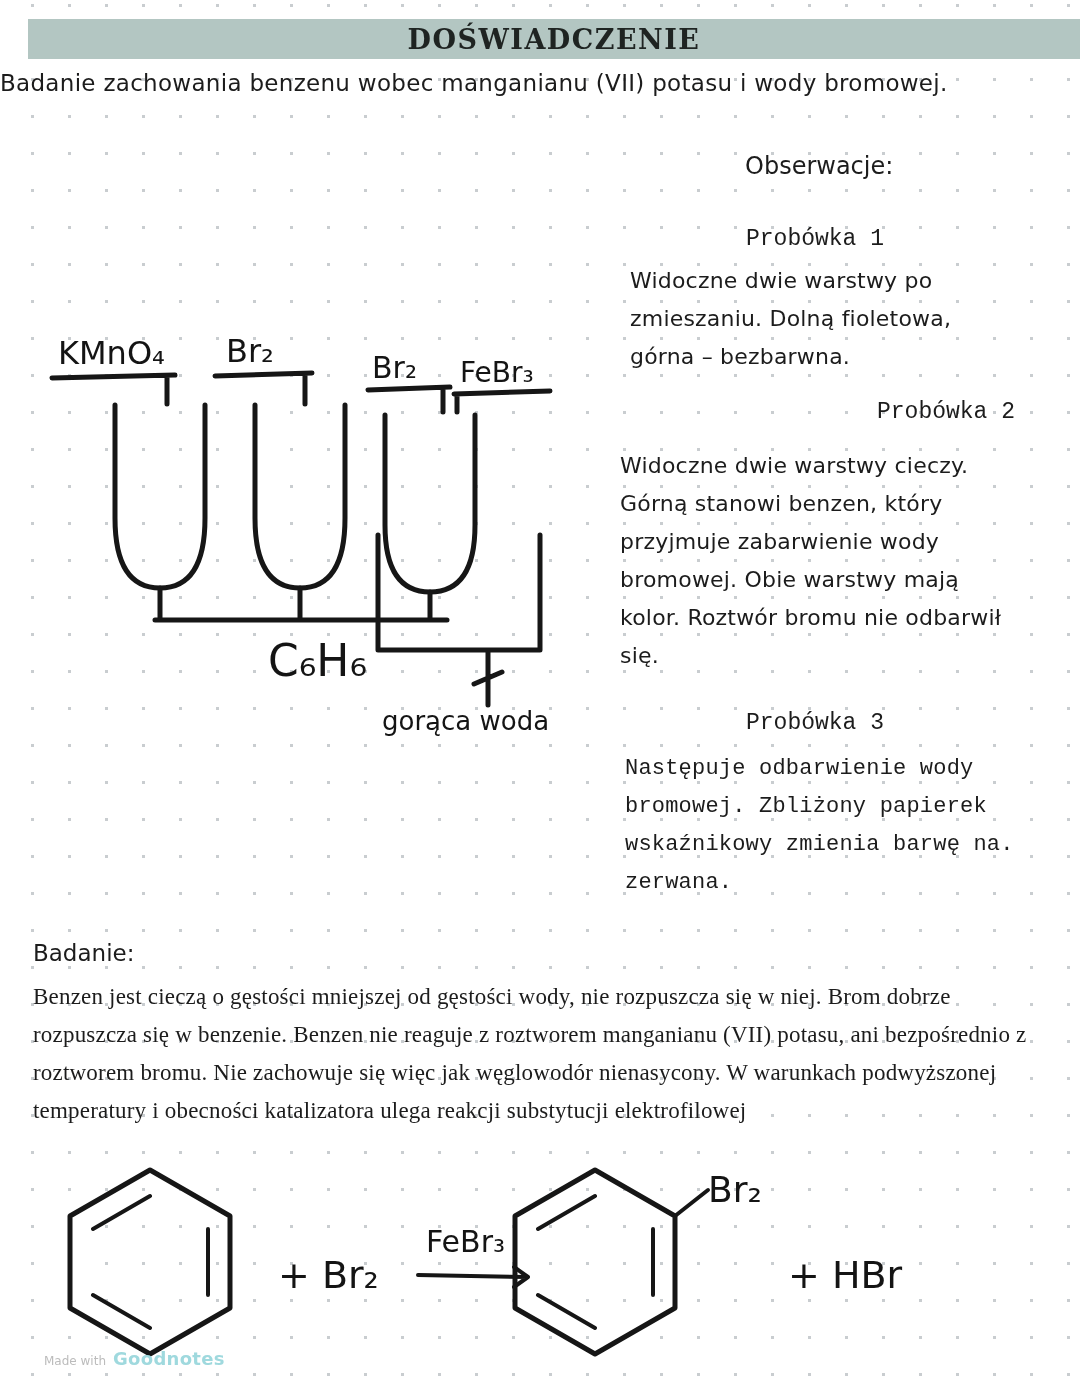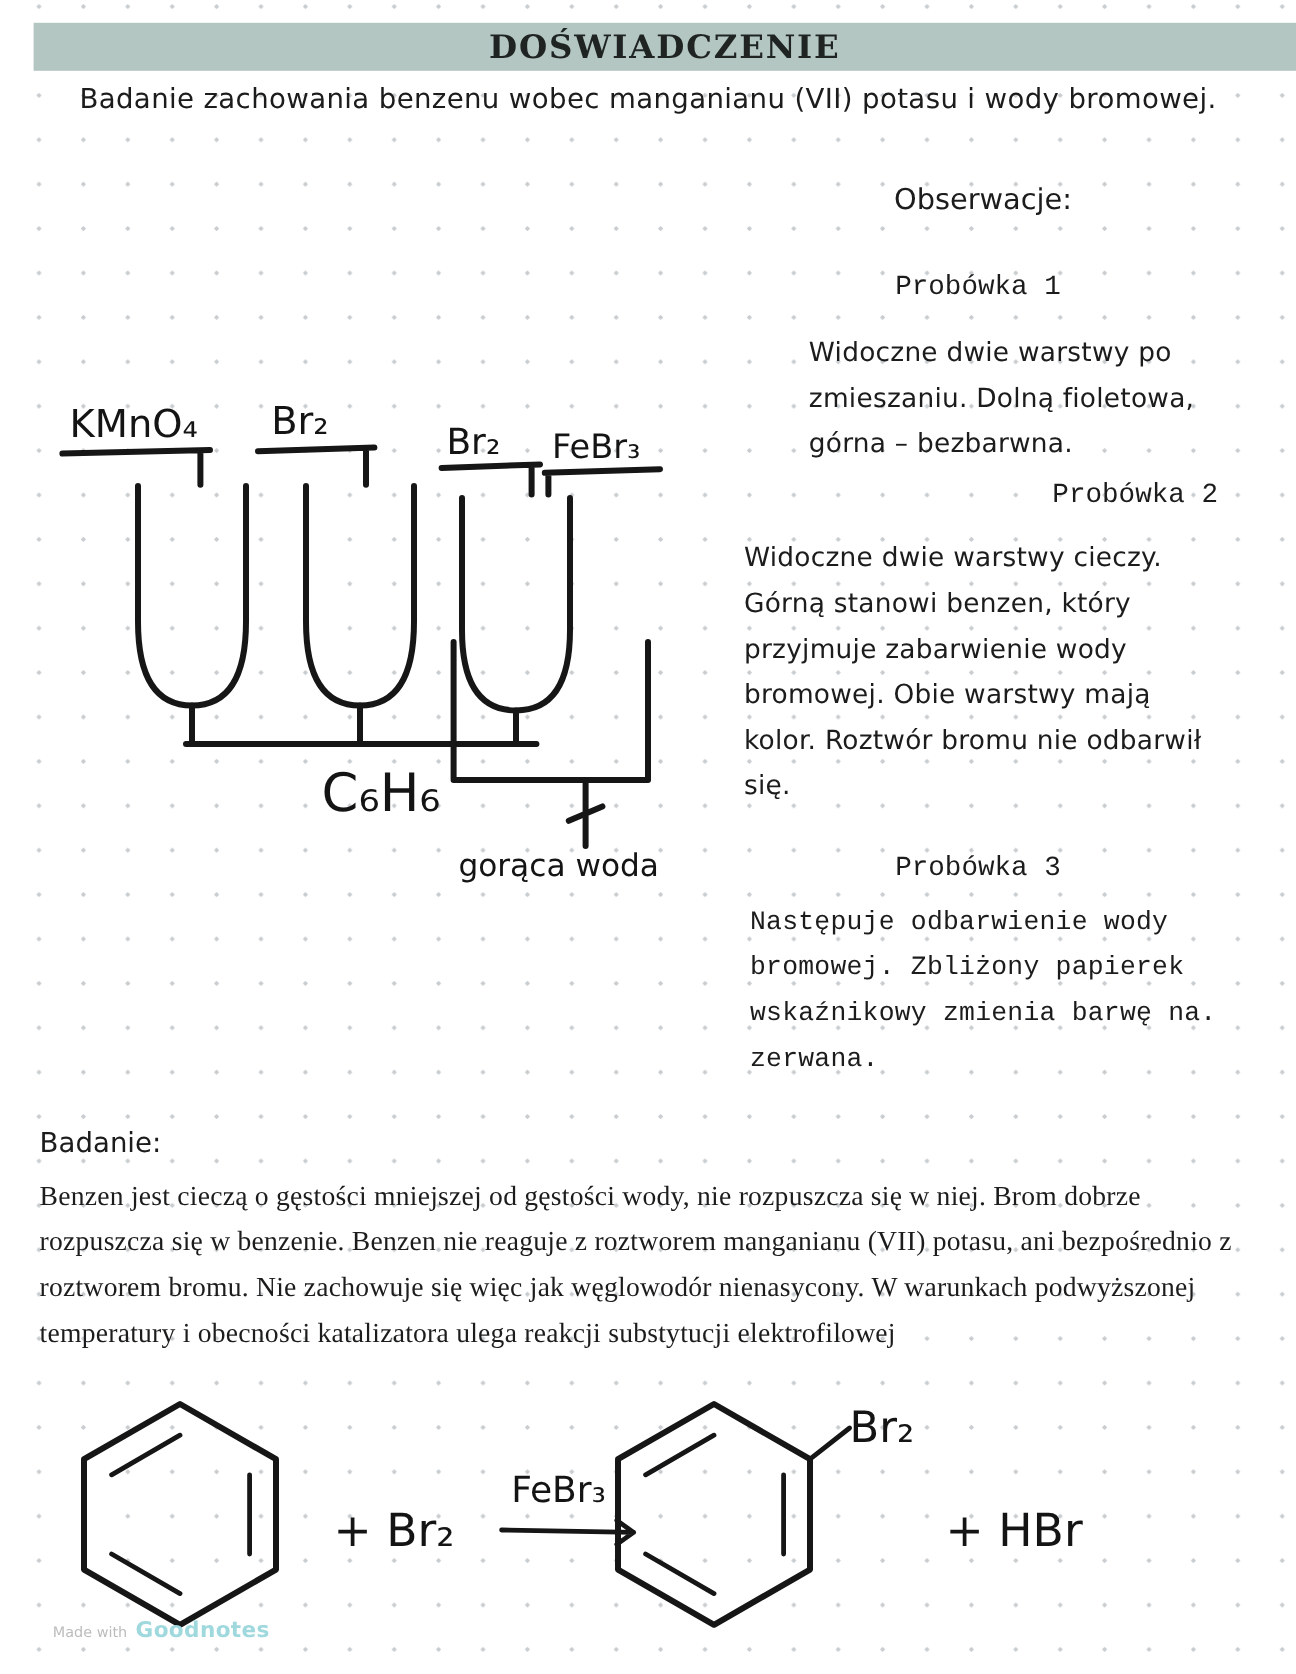--- a/index.html
+++ b/index.html
@@ -18,26 +18,26 @@
     position:absolute;left:28px;right:0;top:19px;height:40px;
     background:#b3c6c2;
     display:flex;align-items:center;justify-content:center;
   }
   .header-band span{
     font-family:"DejaVu Serif",serif;
     font-weight:700;font-size:27px;letter-spacing:1.5px;color:#1f2422;
   }
   .subtitle{
     position:absolute;left:0;right:0;top:70px;
-    text-align:center;font-size:23px;letter-spacing:.3px;
+    font-size:23px;letter-spacing:.3px;
   }
   .obs-title{position:absolute;left:725px;top:152px;font-size:24px;margin-left:20px;}
   .obs-heading{position:absolute;left:615px;width:400px;text-align:center;font-size:23px;font-family:Liberation Mono, monospace;}
   .obs-text{position:absolute;font-size:22px;line-height:38px;letter-spacing:.2px;}
-  .h1pos{top:226px;} .t1pos{left:630px;top:276px;width:372px;margin-left:44px;}
+  .h1pos{top:226px;} .t1pos{left:630px;top:262px;width:372px;}
   .h2pos{top:399px;text-align:right;} .t2pos{left:620px;top:447px;width:388px;}
   .h3pos{top:710px;} .t3pos{left:625px;top:750px;width:392px;font-family:Liberation Mono, monospace;}
   .wnioski-title{position:absolute;left:33px;top:940px;font-size:23px;}
   .wnioski-text{position:absolute;left:33px;top:978px;width:1020px;font-size:23px;line-height:38px;letter-spacing:.2px;font-family:Liberation Serif, serif;}
   svg{position:absolute;}
   .tubes{left:40px;top:320px;}
   .reaction{left:20px;top:1160px;}
   .ink{stroke:#161616;stroke-width:5;fill:none;stroke-linecap:round;stroke-linejoin:round;}
   .ink-thin{stroke:#161616;stroke-width:4;fill:none;stroke-linecap:round;stroke-linejoin:round;}
   .hand{font-family:"DejaVu Sans",sans-serif;fill:#141414;}

